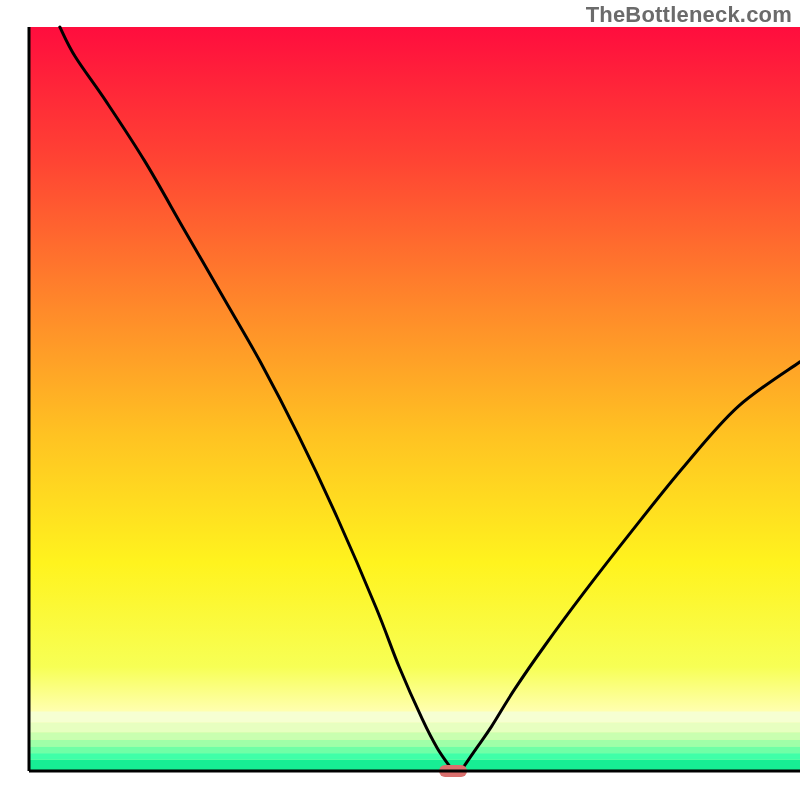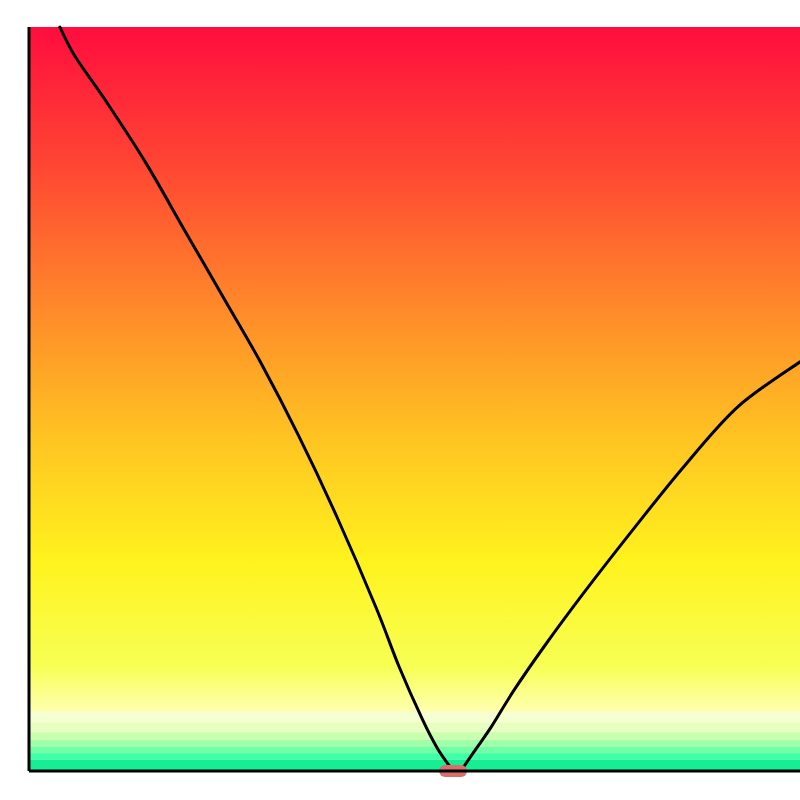--- a/index.html
+++ b/index.html
@@ -29,20 +29,21 @@
   svg {
     position: absolute;
     top: 0;
     left: 0;
   }
 </style>
 </head>
 <body>
 
 <div class="chart-container">
+  <div class="watermark">TheBottleneck.com</div>
   <svg id="chart-svg" width="800" height="800" viewBox="0 0 800 800">
       <defs>
         <linearGradient id="bg-grad" x1="0" y1="0" x2="0" y2="1">
           <stop offset="0%" stop-color="#ff0d3e"></stop>
           <stop offset="18%" stop-color="#ff4433"></stop>
           <stop offset="38%" stop-color="#ff8a2a"></stop>
           <stop offset="55.00000000000001%" stop-color="#ffc322"></stop>
           <stop offset="72%" stop-color="#fff31e"></stop>
           <stop offset="86%" stop-color="#f7ff55"></stop>
           <stop offset="92%" stop-color="#ffffb0"></stop>

